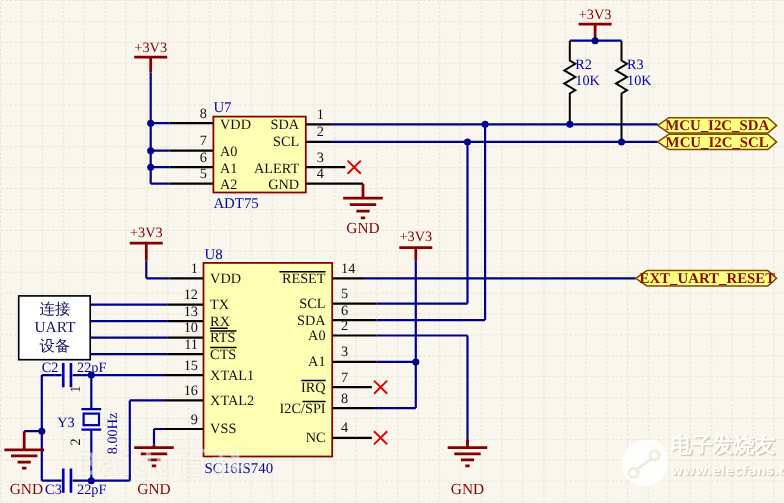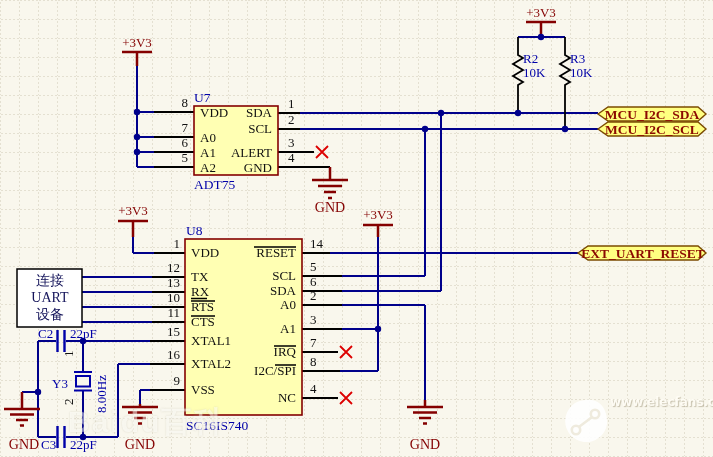--- a/index.html
+++ b/index.html
@@ -236,15 +236,16 @@
   <g opacity="0.92">
     <path d="M586,400 C600,398 608,410 607,424 A21,21 0 1 1 586,400 Z" fill="#FFFFFF"></path>
     <circle cx="576" cy="430" r="4.2" fill="none" stroke="#EFEBDD" stroke-width="2.6"></circle>
     <circle cx="595" cy="414" r="4.2" fill="none" stroke="#EFEBDD" stroke-width="2.6"></circle>
     <path d="M579.5,426.5 L591.5,417.5" stroke="#EFEBDD" stroke-width="2.6" fill="none"></path>
   </g>
 </svg>
 
   <div class="wm-baidu">Baidu百科</div>
   <div class="wm-elec">
+    <div class="nm">电子发烧友</div>
     <div class="url">www.elecfans.com</div>
   </div>
 </div>
 
 </body></html>

